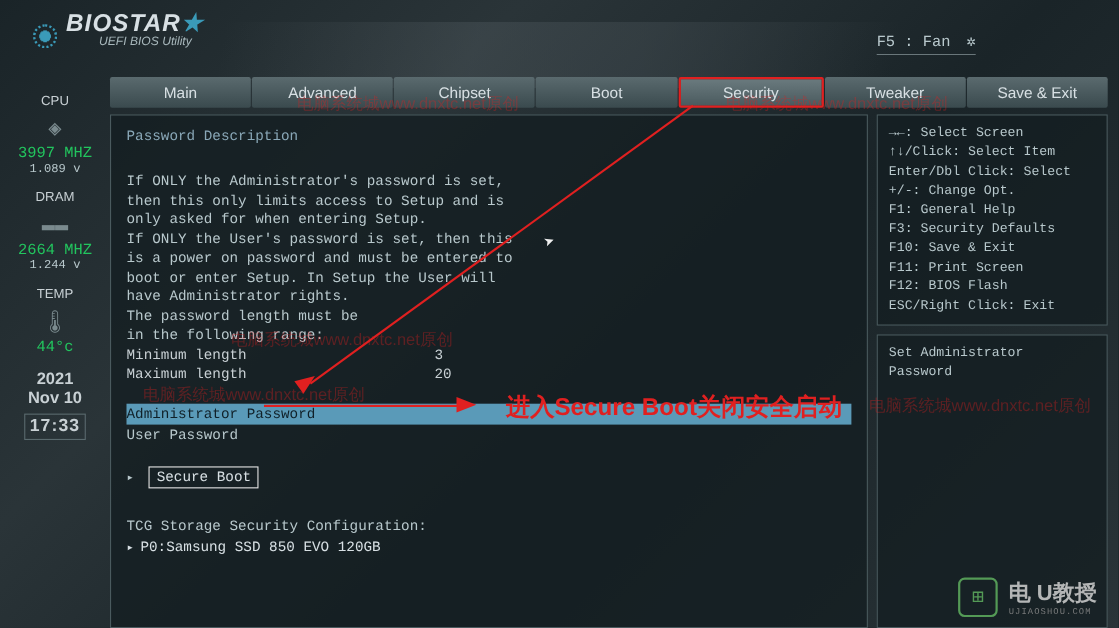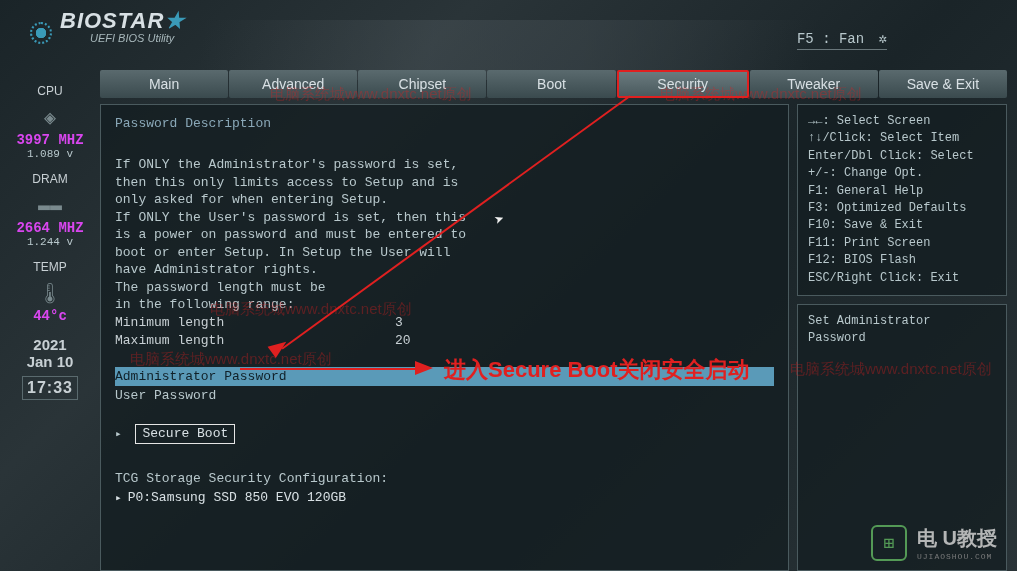--- a/index.html
+++ b/index.html
@@ -84,22 +84,22 @@
 .rail-icon {
   height: 30px;
   display: flex;
   align-items: center;
   justify-content: center;
   font-size: 20px;
   color: #7a8a8e;
 }
 .rail-val {
   font-size: 14px;
-  font-weight: bold;
-  color: #d946ef;
+  font-weight: normal;
+  color: #22c55e;
 }
 .rail-val2 {
   font-size: 11px;
   color: #b8c8cc;
 }
 .datetime {
   font-family: Arial, sans-serif;
   text-align: center;
   color: #c8d0d4;
 }
@@ -287,21 +287,21 @@
       <div class="rail-val">2664 MHZ</div>
       <div class="rail-val2">1.244 v</div>
     </div>
     <div class="rail-block">
       <div class="rail-title">TEMP</div>
       <div class="rail-icon">🌡</div>
       <div class="rail-val">44°c</div>
     </div>
     <div class="datetime">
       <div class="date-year">2021</div>
-      <div class="date-md">Jan 10</div>
+      <div class="date-md">Nov 10</div>
       <div class="time-box">17:33</div>
     </div>
   </div>
 
   <div class="main-area">
     <div class="tab-bar">
       <div class="tab">Main</div>
       <div class="tab">Advanced</div>
       <div class="tab">Chipset</div>
       <div class="tab">Boot</div>
@@ -343,42 +343,42 @@
         <div class="menu-item expandable storage-line">P0:Samsung SSD 850 EVO 120GB</div>
       </div>
 
       <div class="right-panel">
         <div class="help-panel">
           <div>→←: Select Screen</div>
           <div>↑↓/Click: Select Item</div>
           <div>Enter/Dbl Click: Select</div>
           <div>+/-: Change Opt.</div>
           <div>F1: General Help</div>
-          <div>F3: Optimized Defaults</div>
+          <div>F3: Security Defaults</div>
           <div>F10: Save &amp; Exit</div>
           <div>F11: Print Screen</div>
           <div>F12: BIOS Flash</div>
           <div>ESC/Right Click: Exit</div>
         </div>
         <div class="info-panel">
           <div>Set Administrator</div>
           <div>Password</div>
         </div>
       </div>
     </div>
   </div>
 </div>
 
 <div class="arrow-line" style="top:95px; left:630px; width:430px; transform: rotate(144deg);"></div>
 <div class="arrow-head" style="top:340px; left:270px; border-width:7px 18px 7px 0; border-color:transparent #e02020 transparent transparent; transform: rotate(144deg);"></div>
 
 <div class="arrow-line" style="top:368px; left:240px; width:180px;"></div>
 <div class="arrow-head" style="top:361px; left:415px; border-width:7px 0 7px 18px; border-color:transparent transparent transparent #e02020;"></div>
 
-<div class="annotation" style="top:355px; left:444px;">进入Secure Boot关闭安全启动</div>
+<div class="annotation" style="top:355px; left:460px;">进入Secure Boot关闭安全启动</div>
 
 <div class="cursor-ptr">➤</div>
 
 <div class="watermark" style="top:85px; left:270px;">电脑系统城www.dnxtc.net原创</div>
 <div class="watermark" style="top:85px; left:660px;">电脑系统城www.dnxtc.net原创</div>
 <div class="watermark" style="top:300px; left:210px;">电脑系统城www.dnxtc.net原创</div>
 <div class="watermark" style="top:350px; left:130px;">电脑系统城www.dnxtc.net原创</div>
 <div class="watermark" style="top:360px; left:790px;">电脑系统城www.dnxtc.net原创</div>
 
 <div class="bottom-logo">

